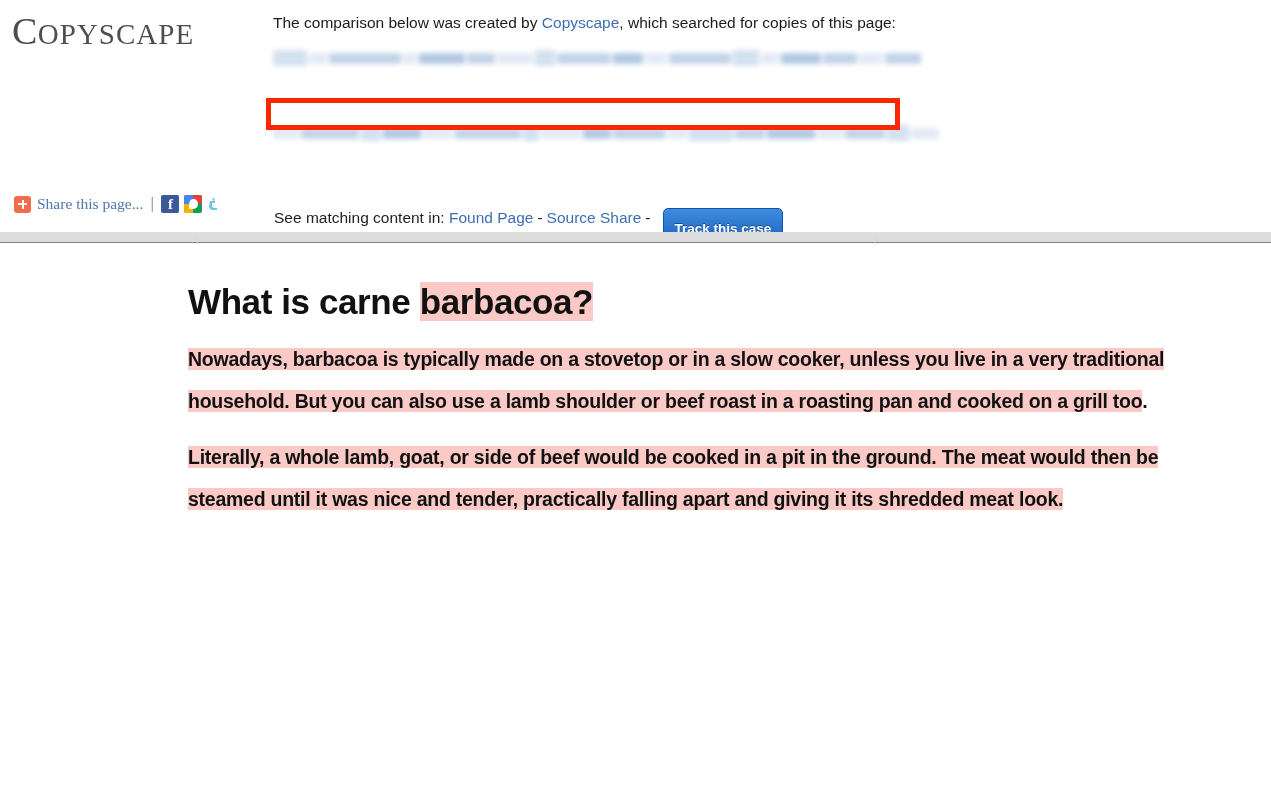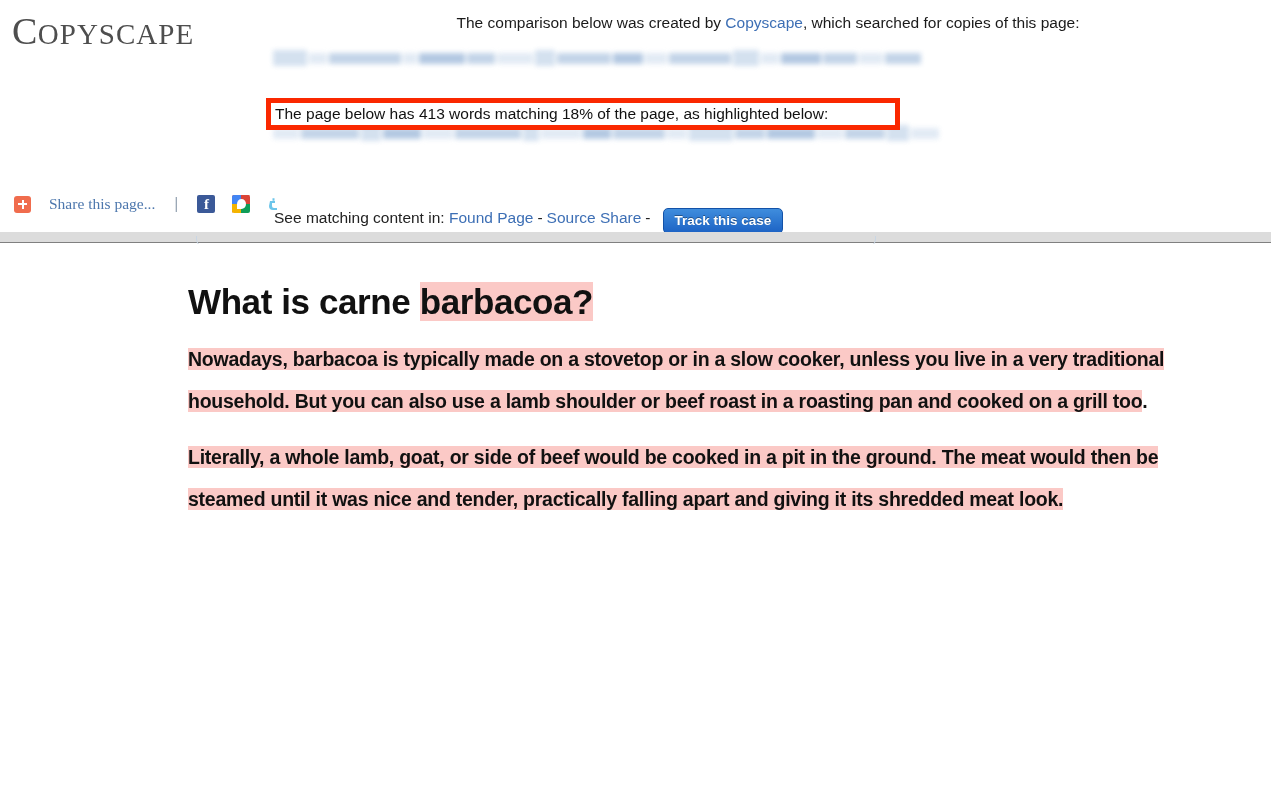--- a/index.html
+++ b/index.html
@@ -43,21 +43,20 @@
     font-size: 29px;
     line-height: 38px;
     letter-spacing: 1px;
   }
 
   .cs-right {
     position: absolute;
     left: 273px;
     top: 13px;
     width: 990px;
-    text-align: center;
   }
 
   .cs-line {
     font-size: 15.5px;
     line-height: 20px;
     color: #1a1a1a;
     white-space: nowrap;
   }
   .cs-link {
     color: #3d6fb5;
@@ -110,21 +109,21 @@
   }
 
   
   .share-row {
     position: absolute;
     left: 14px;
     top: 193px;
     display: flex;
     align-items: center;
     height: 22px;
-    gap: 12px;
+    gap: 0;
   }
   .addthis-plus {
     width: 17px;
     height: 17px;
     border-radius: 3px;
     background: #f06c4d;
     position: relative;
     display: inline-block;
     flex: 0 0 auto;
   }
@@ -203,21 +202,21 @@
     display: flex;
     align-items: flex-start;
     font-size: 15.5px;
     line-height: 20px;
     white-space: nowrap;
   }
   .match-row .sep { color: #222; margin: 0 4px; }
   .track-btn {
     margin-left: 8px;
     display: inline-block;
-    padding: 4px 11px 5px 11px;
+    padding: 12px 11px 5px 11px;
     border-radius: 5px;
     background: linear-gradient(#3f8ddd, #1c62c4);
     border: 1px solid #1352a8;
     color: #ffffff;
     font-size: 13.5px;
     font-weight: bold;
     line-height: 15px;
     text-shadow: 0 -1px 0 rgba(0,0,0,.35);
     cursor: pointer;
     white-space: nowrap;
@@ -348,21 +347,20 @@
       <i style="left:462px;width:30px;"></i>
       <i class="dark" style="left:494px;width:48px;"></i>
       <i class="pale" style="left:544px;width:26px;"></i>
       <i style="left:572px;width:40px;"></i>
       <i class="tall" style="left:614px;width:22px;"></i>
       <i class="pale" style="left:638px;width:28px;"></i>
     </div>
   </div>
 
   <div class="red-box"></div>
-  <div class="red-box-text">The page below has 413 words matching 18% of the page, as highlighted below:</div>
 
   <div class="share-row">
     <span class="addthis-plus"></span>
     <span class="share-label">Share this page...</span>
     <span class="share-sep">|</span>
     <span class="sicon fb">f</span>
     <span class="sicon goo">
       <span class="q1"></span>
         <span class="q2"></span>
         <span class="q3"></span>

